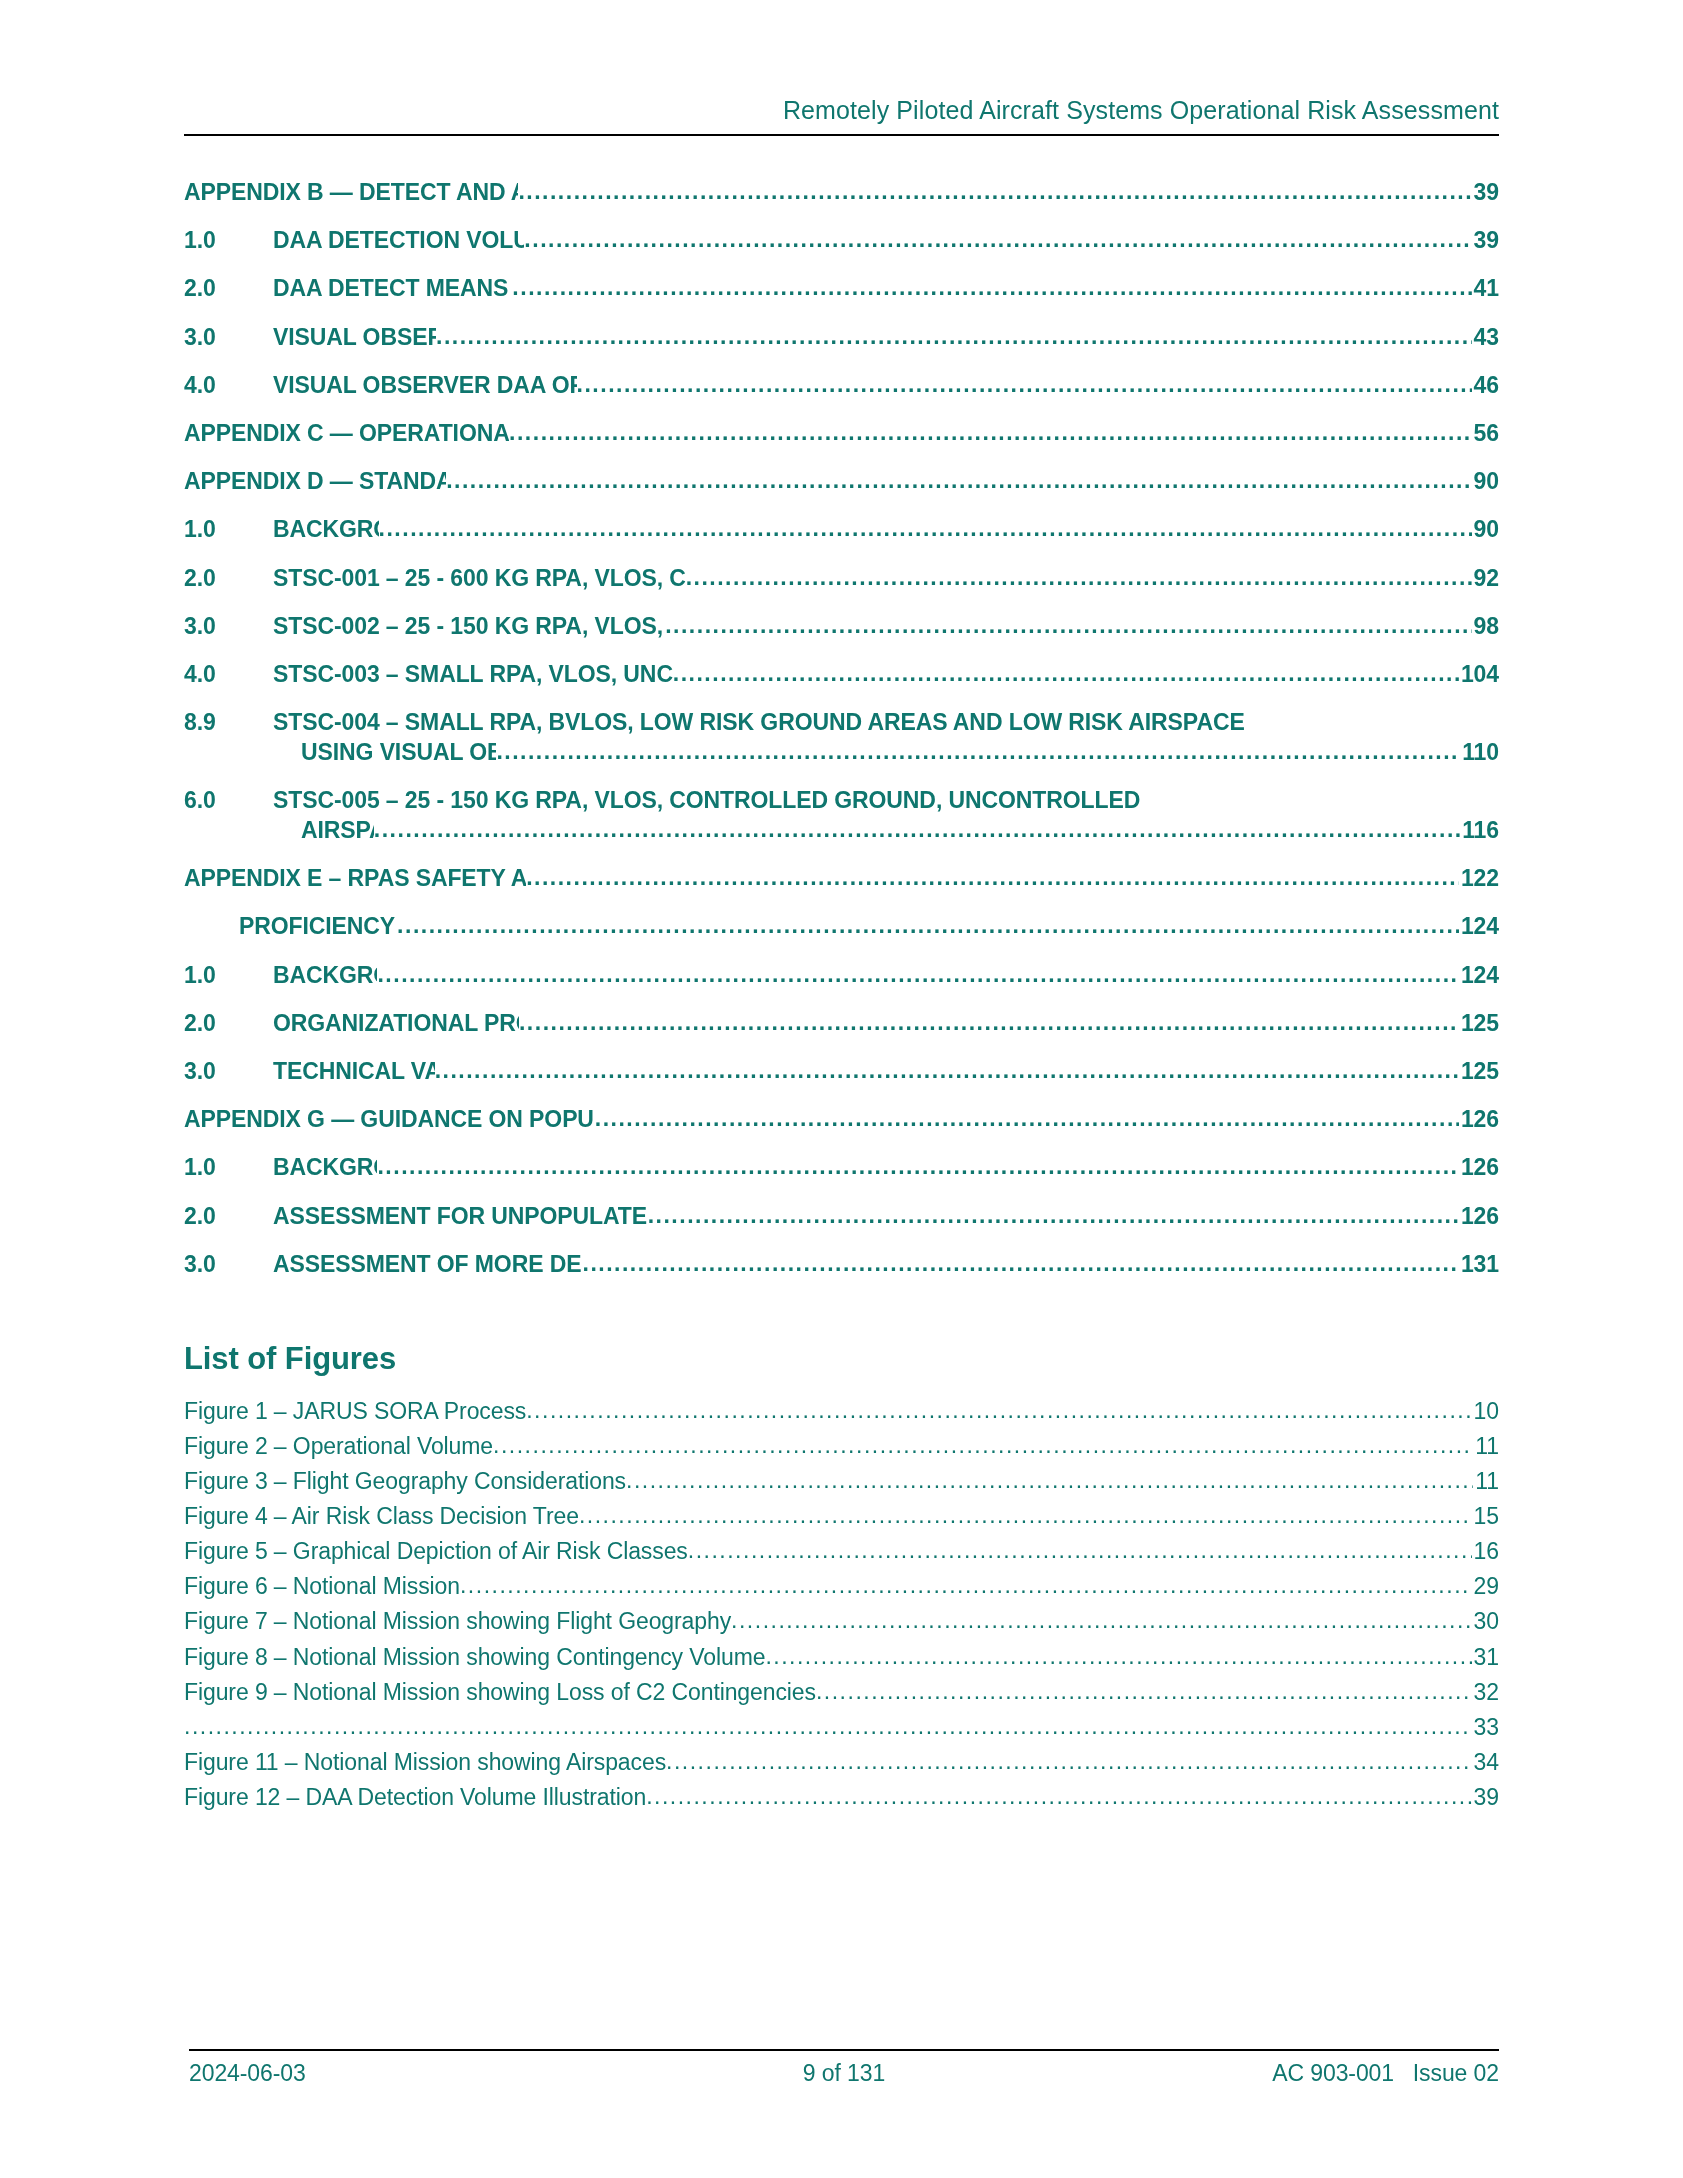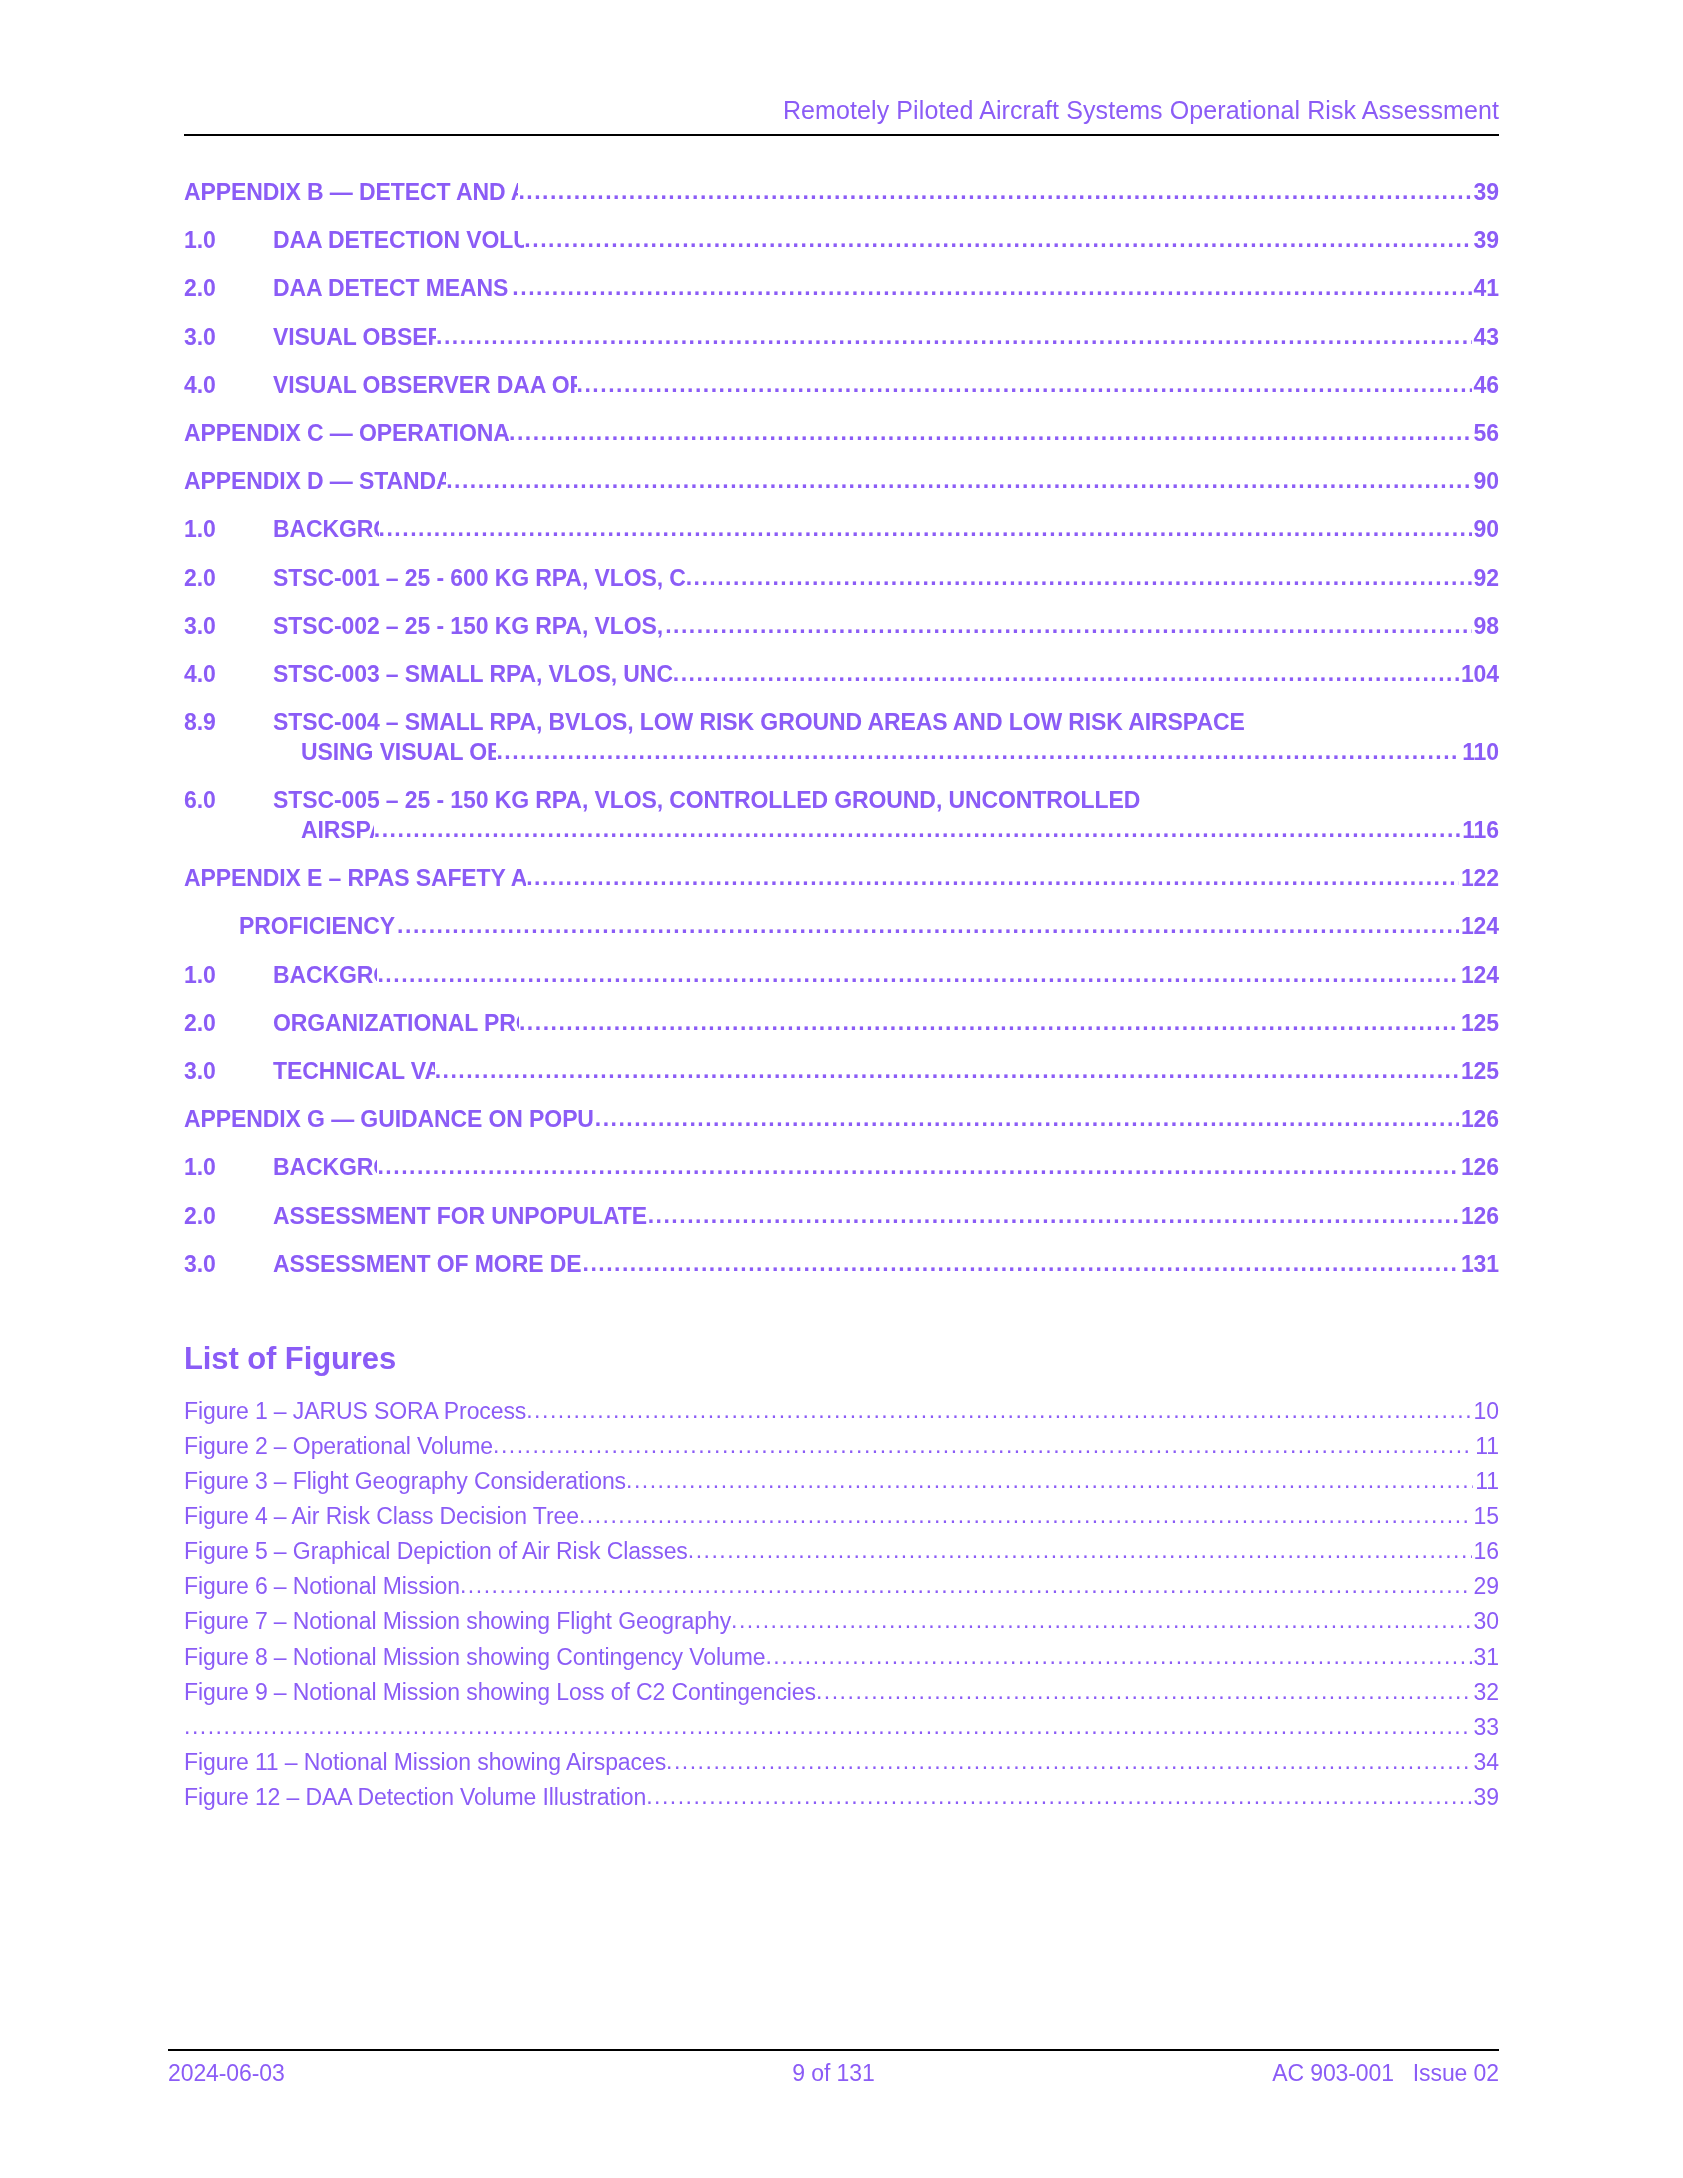--- a/index.html
+++ b/index.html
@@ -6,21 +6,21 @@
     margin: 0;
     padding: 0;
     background: #ffffff;
   }
   .page {
     position: relative;
     width: 1683px;
     height: 2178px;
     background: #ffffff;
     font-family: "Liberation Sans", sans-serif;
-    color: #8b5cf6;
+    color: #0f766e;
     box-sizing: border-box;
     overflow: hidden;
   }
 
   
   .header {
     position: absolute;
     top: 95px;
     left: 184px;
     right: 184px;
@@ -152,21 +152,21 @@
   }
   sup {
     font-size: 0.64em;
     vertical-align: super;
     line-height: 0;
   }
 
   
   .footer {
     position: absolute;
-    left: 168px;
+    left: 189px;
     right: 184px;
     bottom: 91px;
     margin-top: 12px;
   }
   .footer-rule {
     border-top: 2.2px solid #000;
     width: 100%;
     margin-bottom: 9px;
   }
   .footer-cols {

